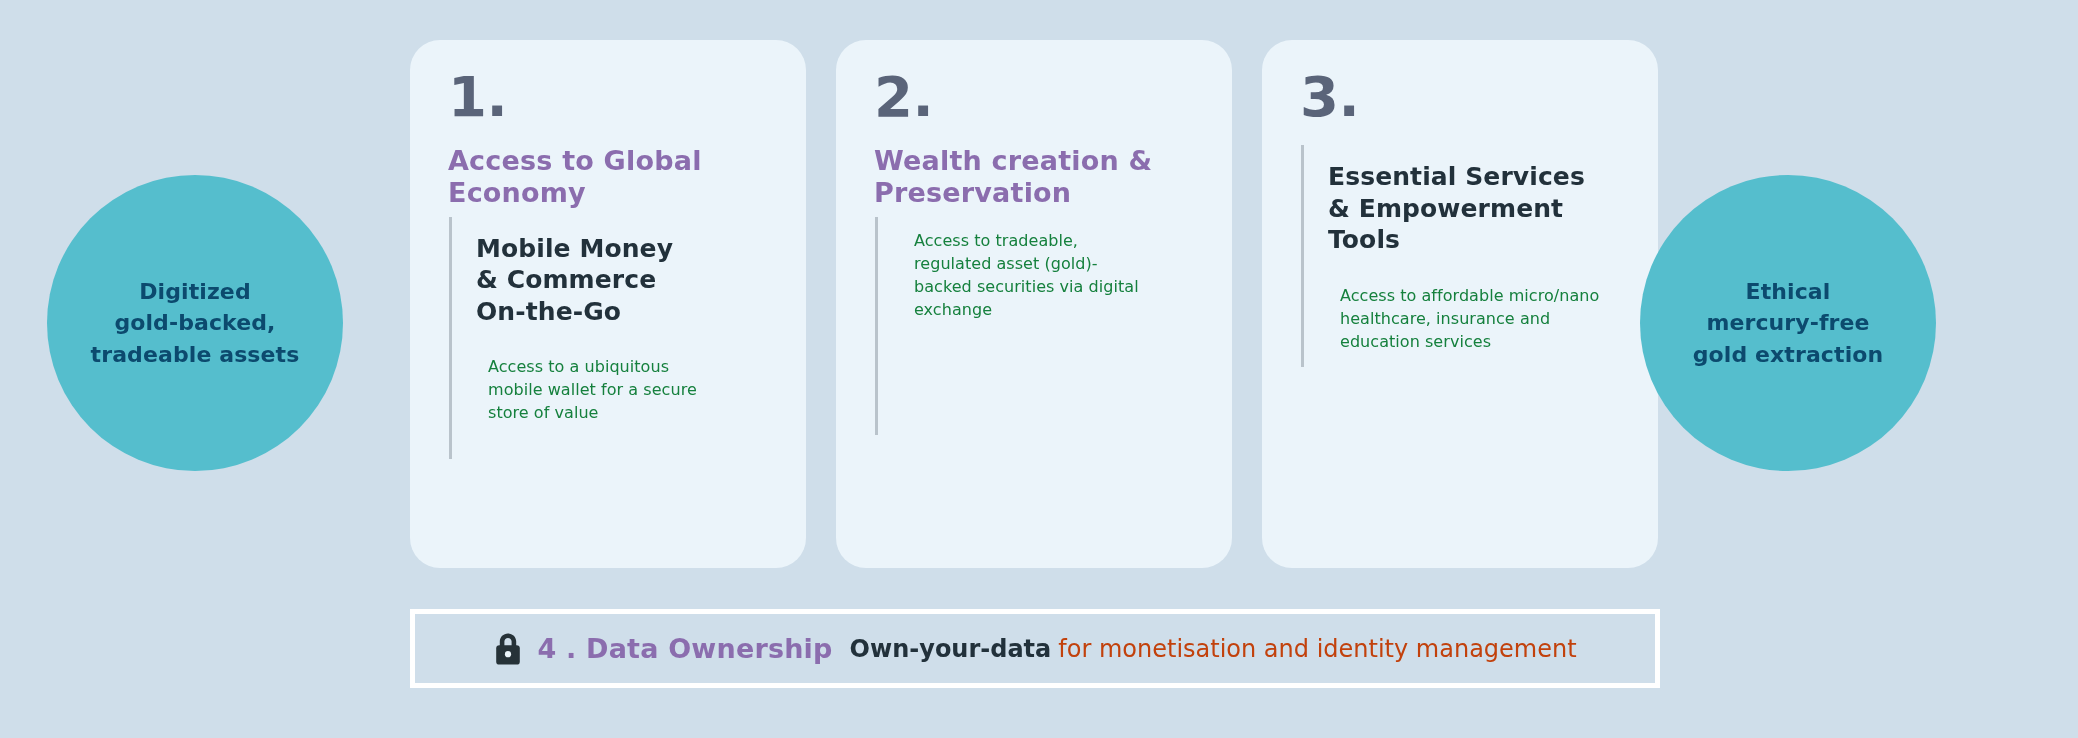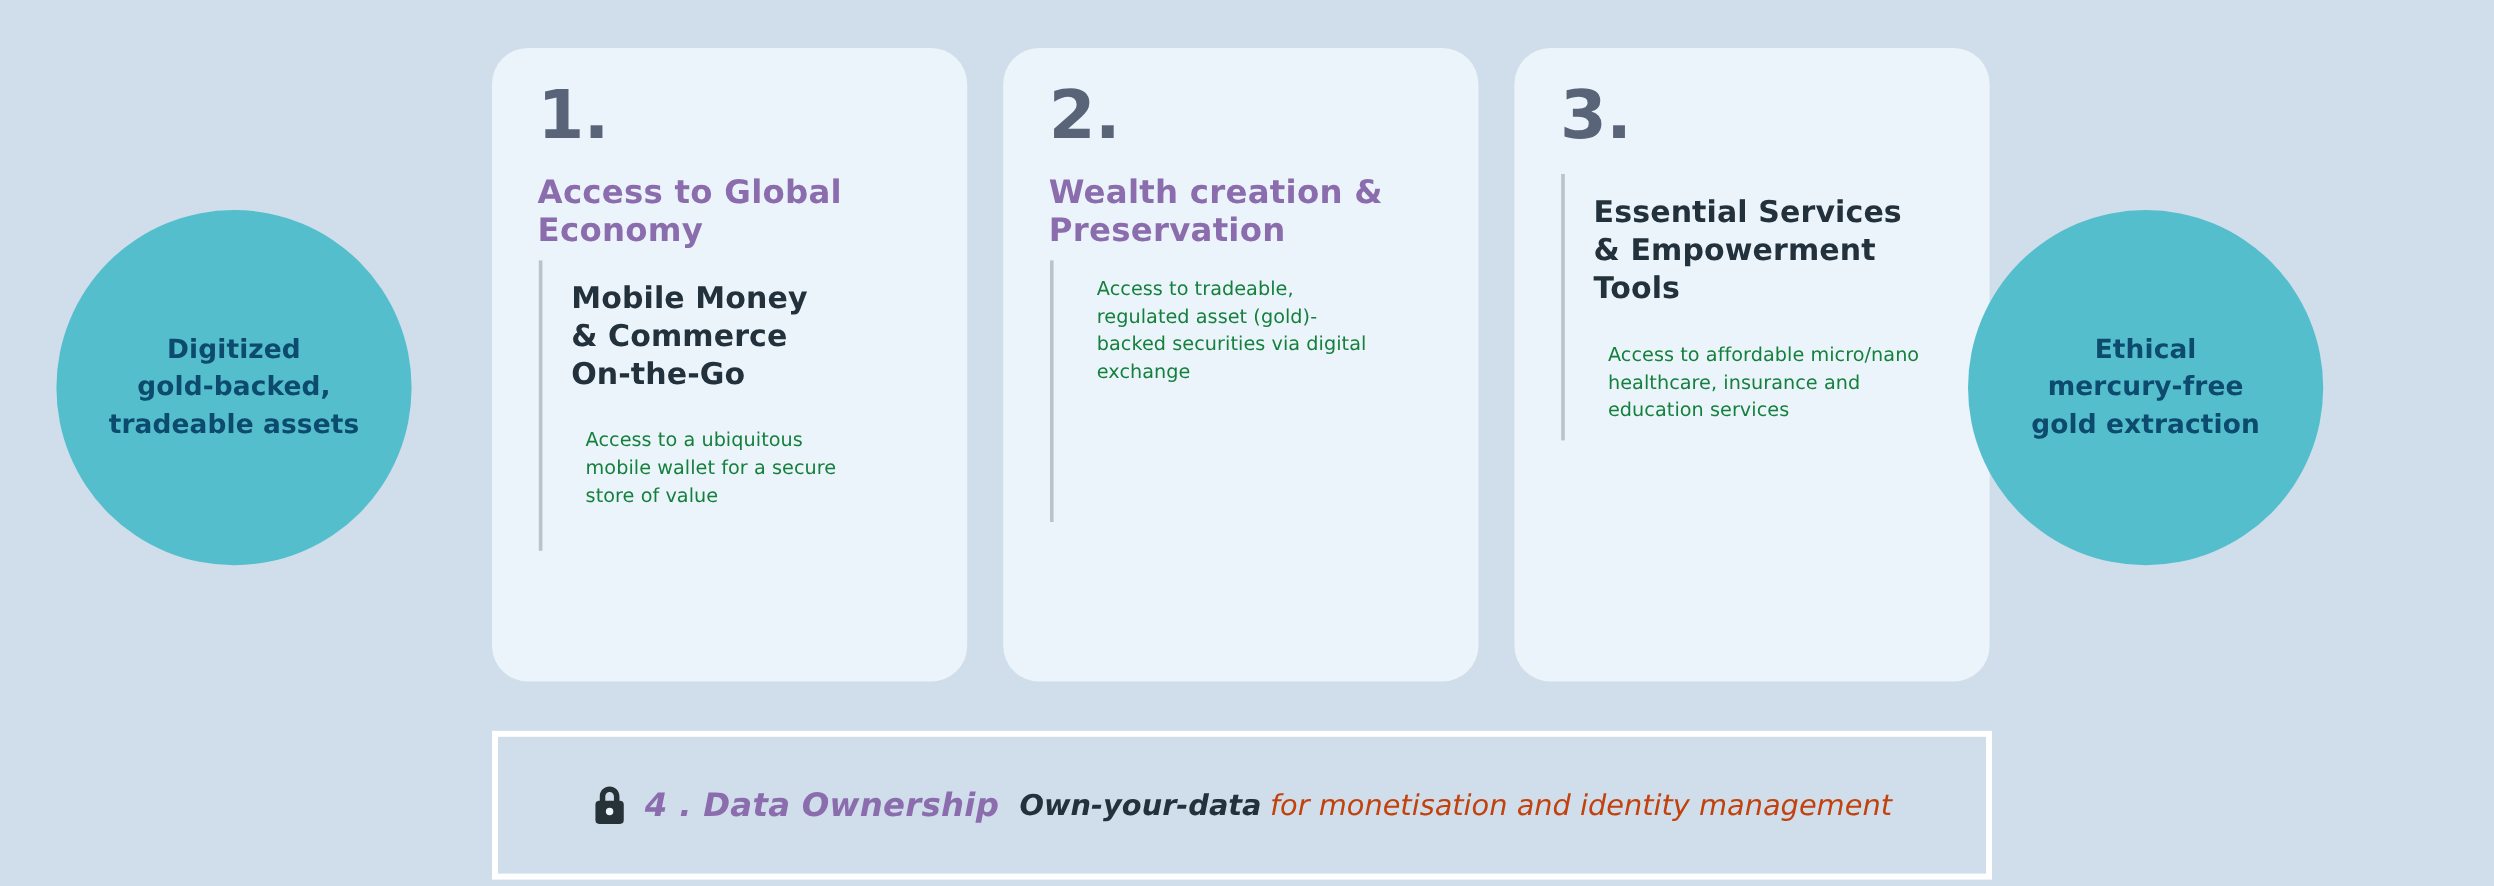--- a/index.html
+++ b/index.html
@@ -111,28 +111,27 @@
   .card-1 .card-body { min-height: 242px; }
   .card-2 .card-body { min-height: 218px; }
   .card-3 .card-body { min-height: 222px; }
 
   
   .banner {
     position: absolute;
     left: 410px;
     top: 609px;
     width: 1250px;
-    height: 124px;
+    height: 79px;
     border: 5px solid #ffffff;
     box-sizing: border-box;
     background: transparent;
     display: flex;
     align-items: center;
     justify-content: center;
-    font-style: italic;
   }
   .banner-inner {
     display: flex;
     align-items: center;
     gap: 0px;
   }
   .lock-icon {
     width: 30px;
     height: 34px;
     margin-right: 14px;

